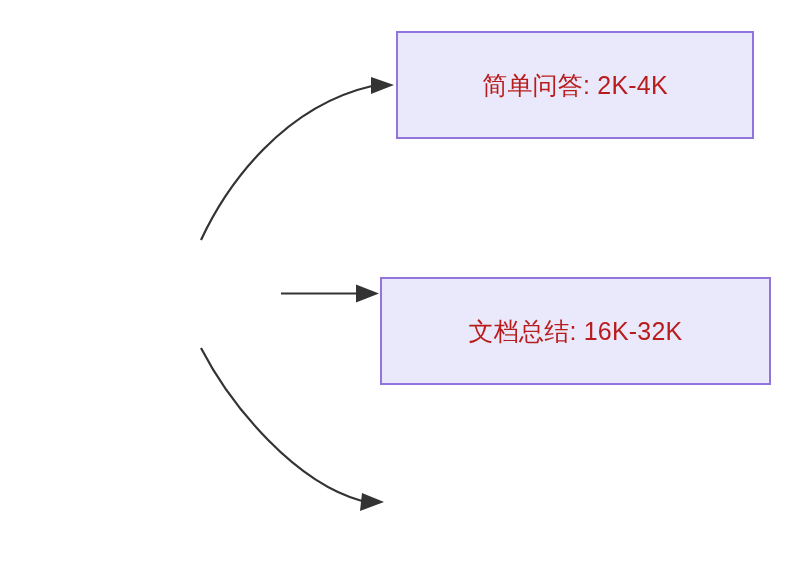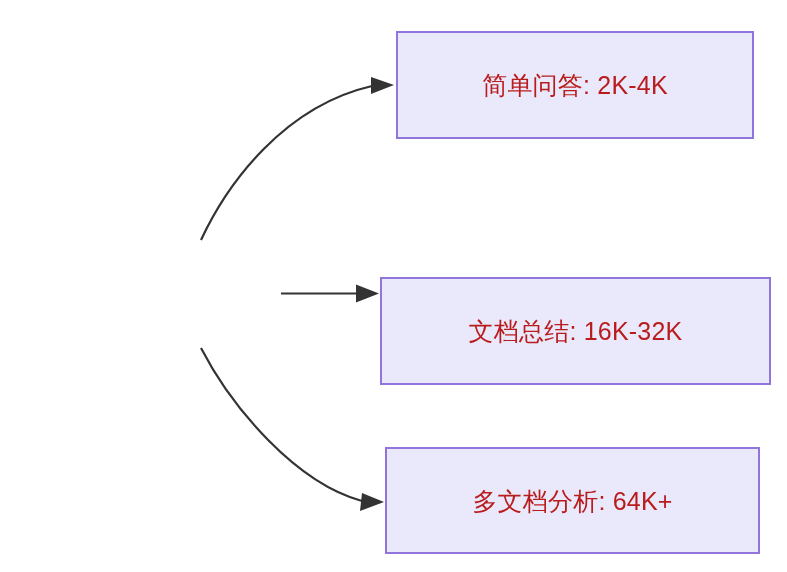--- a/index.html
+++ b/index.html
@@ -100,17 +100,14 @@
 
 
   <div class="node" id="node-simple-qa">
     <span class="node-label">简单问答: 2K-4K</span>
   </div>
 
   <div class="node" id="node-doc-summary">
     <span class="node-label">文档总结: 16K-32K</span>
   </div>
 
-  <div class="node" id="node-multi-doc">
-    <span class="node-label">多文档分析: 64K+</span>
-  </div>
 
 </div>
 
 </body></html>

